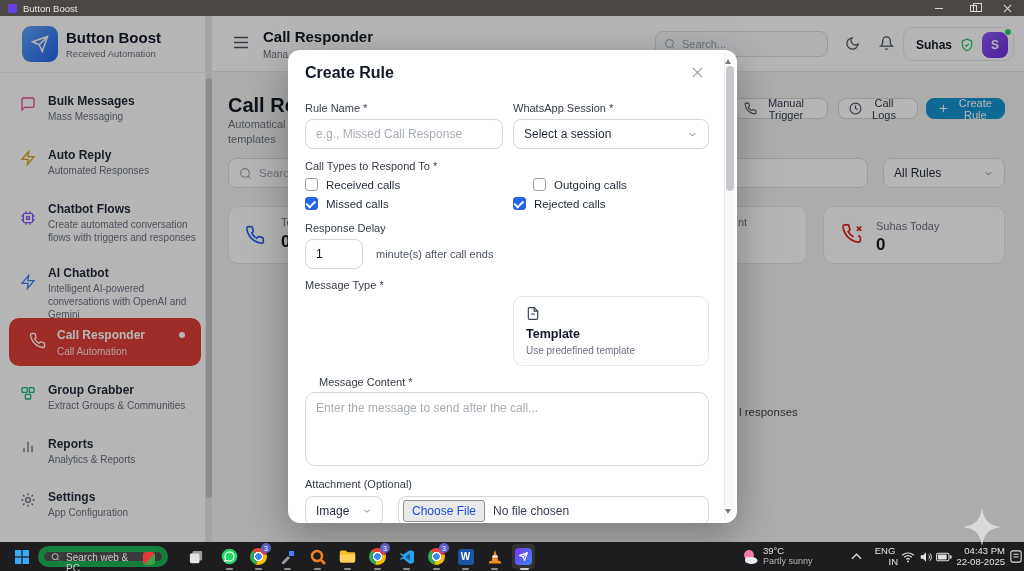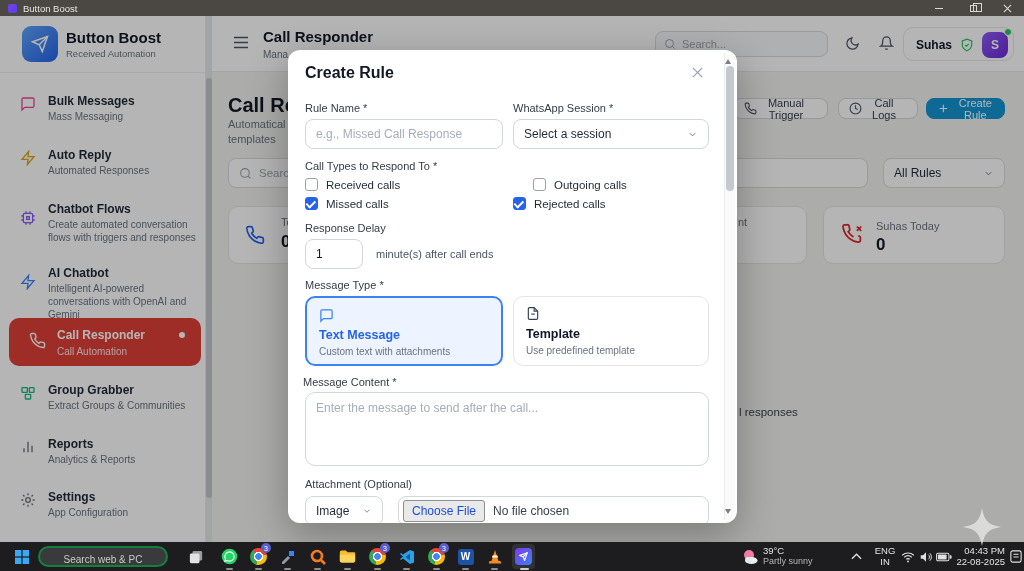--- a/index.html
+++ b/index.html
@@ -90,21 +90,21 @@
   .file-wrap { position:absolute; left:110px; top:446px; width:311px; height:30px; border:1px solid #d3d7db; border-radius:8px; background:#fff; display:flex; align-items:center; gap:8px; padding:0 4px; }
   .file-btn { height:22px; padding:0 8px; background:#e9e9e9; border:1px solid #8f8f8f; border-radius:3px; font-size:12px; color:#1d4ed8; display:flex; align-items:center; }
   .file-txt { font-size:12px; color:#374151; }
   .m-scroll { position:absolute; right:2px; top:3px; width:11px; height:467px; background:#fafafa; border-left:1px solid #ececec; border-radius:0 10px 10px 0; }
   .m-thumb { position:absolute; right:3px; top:16px; width:8px; height:125px; background:#c5c8cc; border-radius:4px; }
   .tri-up { position:absolute; right:4px; top:6px; width:0; height:0; border-left:3.5px solid transparent; border-right:3.5px solid transparent; border-bottom:5px solid #7a7f85; }
   .tri-down { position:absolute; right:4px; bottom:6px; width:0; height:0; border-left:3.5px solid transparent; border-right:3.5px solid transparent; border-top:5px solid #7a7f85; }
 
   
   .taskbar { position:absolute; bottom:0; left:0; width:1024px; height:29px; background:#1d1d1f; z-index:210; }
-  .tb-search { position:absolute; left:38px; top:4px; width:130px; height:21px; background:#3a3a3c; border:2px solid #15803d; border-radius:11px; display:flex; align-items:center; gap:6px; padding:0 7px;flex-direction:column; }
+  .tb-search { position:absolute; left:38px; top:4px; width:130px; height:21px; background:#3a3a3c; border:6px solid #15803d; border-radius:11px; display:flex; align-items:flex-start; gap:6px; padding:0 7px; }
   .tb-search span { font-size:10px; color:#c9c9c9; }
   .tb-search-logo { margin-left:auto; width:13px; height:13px; border-radius:3px; background:linear-gradient(135deg,#e53935 55%,#43a047 55%); }
   .tk-ic { position:absolute; top:5px; width:19px; height:19px; display:flex; align-items:center; justify-content:center; }
   .run-bar { position:absolute; bottom:1px; width:7px; height:2px; border-radius:1px; background:#8d8d8d; }
   .chrome { width:17px; height:17px; border-radius:50%; background:radial-gradient(circle at 50% 50%, #4285f4 0 26%, #fff 27% 38%, rgba(0,0,0,0) 39%), conic-gradient(from -45deg, #ea4335 0deg 120deg, #fbbc05 120deg 240deg, #34a853 240deg 360deg); }
   .badge { position:absolute; right:-3px; top:-4px; width:10px; height:10px; border-radius:50%; background:#5b5fc7; color:#fff; font-size:7px; display:flex; align-items:center; justify-content:center; }
   .word { width:16px; height:16px; border-radius:3px; background:#1c53a5; color:#fff; font-size:10px; font-weight:bold; display:flex; align-items:center; justify-content:center; }
   .bb-icon { width:17px; height:17px; border-radius:4px; background:linear-gradient(135deg,#7c3aed,#3b82f6); display:flex; align-items:center; justify-content:center; }
   .bb-active { position:absolute; left:512px; top:2px; width:23px; height:25px; background:rgba(255,255,255,.09); border-radius:4px; }
   .tray-txt { position:absolute; font-size:9.5px; color:#e2e2e2; line-height:11px; }
@@ -374,42 +374,33 @@
     <label class="cbrow" style="left:225px; top:147px;">
       <span class="cb checked"></span>
       <span>Rejected calls</span>
     </label>
 
     <span class="m-lbl" style="left:17px; top:172px;">Response Delay</span>
     <input class="m-input" style="left: 17px; top: 189px; width: 58px;" value="1">
     <span class="m-lbl" style="left:88px; top:198px; color:#4b5563;">minute(s) after call ends</span>
 
     <span class="m-lbl" style="left:17px; top:229px;">Message Type *</span>
-    <div class="mt-card selected" style="left:17px; width:198px;">
-      <span class="abs" style="left:12px; top:10px;">
-        <svg width="15" height="15" viewBox="0 0 24 24" fill="none" stroke="#3b82f6" stroke-width="2">
-            <path d="M21 15a2 2 0 0 1-2 2H7l-4 4V5a2 2 0 0 1 2-2h14a2 2 0 0 1 2 2z"></path>
-          </svg>
-      </span>
-      <span class="mt-title">Text Message</span>
-      <span class="mt-desc">Custom text with attachments</span>
-    </div>
     <div class="mt-card" style="left:225px; width:196px;">
       <span class="abs" style="left:12px; top:9px;">
         <svg width="14" height="15" viewBox="0 0 24 24" fill="none" stroke="#374151" stroke-width="2">
             <path d="M14 2H6a2 2 0 0 0-2 2v16a2 2 0 0 0 2 2h12a2 2 0 0 0 2-2V8z"></path>
             <path d="M14 2v6h6"></path>
             <path d="M9 13h6"></path>
           </svg>
       </span>
       <span class="mt-title">Template</span>
       <span class="mt-desc">Use predefined template</span>
     </div>
 
-    <span class="m-lbl" style="left:15px; top:326px;">Message Content *</span>
+    <span class="m-lbl" style="left:31px; top:326px;">Message Content *</span>
     <textarea class="m-textarea" placeholder="Enter the message to send after the call..." style=""></textarea>
 
     <span class="m-lbl" style="left:17px; top:428px;">Attachment (Optional)</span>
     <div class="m-select" style="left:17px; top:446px; width:78px;">
       <span>Image</span>
       <svg width="10" height="10" viewBox="0 0 24 24" fill="none" stroke="#6b7280" stroke-width="2">
           <path d="M6 9l6 6 6-6"></path>
         </svg>
     </div>
     <div class="file-wrap">
@@ -537,21 +528,21 @@
   </span>
   <span class="tray-txt" style="left:763px; top:3px;">39°C</span>
   <span class="tray-txt tray-sub" style="left:763px; top:14px;">Partly sunny</span>
 
   <span class="tk-ic" style="left:847px;">
     <svg width="11" height="7" viewBox="0 0 12 7">
         <path d="M1 6l5-5 5 5" fill="none" stroke="#e0e0e0" stroke-width="1.4"></path>
       </svg>
   </span>
   <span class="tray-txt" style="left:872px; top:3px; width:26px; text-align:center;">ENG</span>
-  <span class="tray-txt" style="left:872px; top:14px; width:26px; text-align:center;">IN</span>
+  <span class="tray-txt" style="left:872px; top:14px; width:26px; text-align:right;">IN</span>
   <span class="tk-ic" style="left:898px;">
     <svg width="14" height="12" viewBox="0 0 24 20">
         <path d="M2 7a15 15 0 0 1 20 0M5.5 10.5a10 10 0 0 1 13 0M9 14a5 5 0 0 1 6 0" fill="none" stroke="#e0e0e0" stroke-width="2"></path>
         <circle cx="12" cy="17.5" r="1.6" fill="#e0e0e0"></circle>
       </svg>
   </span>
   <span class="tk-ic" style="left:916px;">
     <svg width="14" height="12" viewBox="0 0 24 20">
         <path d="M3 7h4l5-5v16l-5-5H3z" fill="#e0e0e0"></path>
         <path d="M16 6a5 5 0 0 1 0 8M18.5 3.5a9 9 0 0 1 0 13" fill="none" stroke="#e0e0e0" stroke-width="1.6"></path>

